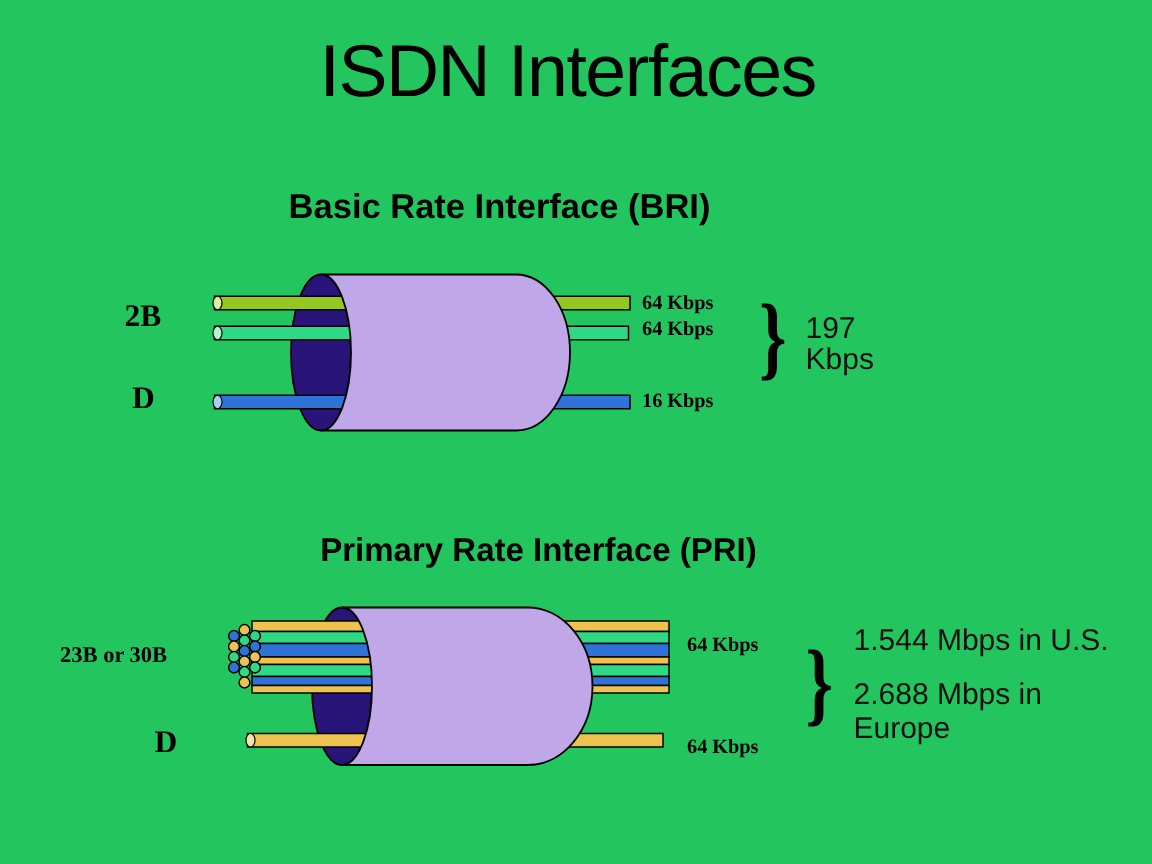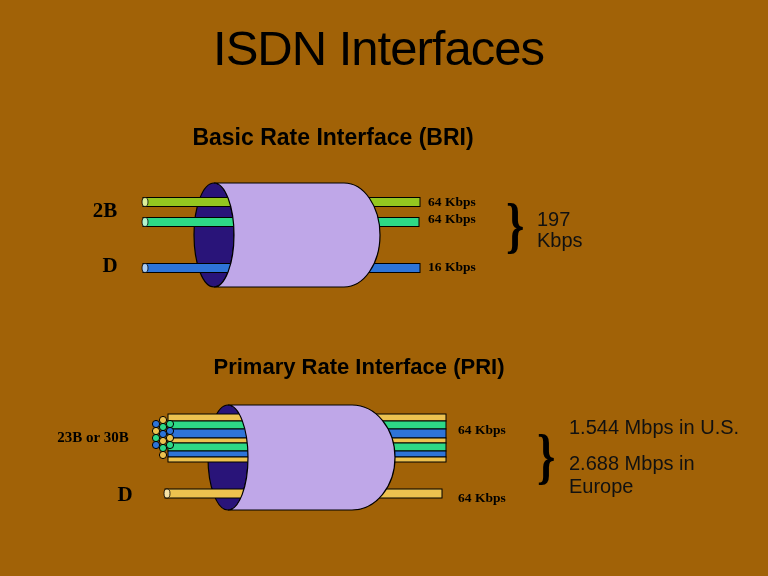--- a/index.html
+++ b/index.html
@@ -1,22 +1,22 @@
 <!DOCTYPE html>
 <html><head>
 <meta charset="utf-8">
 <style>
   html,body{margin:0;padding:0;background:#fff;}
-  .page{position:relative;width:768px;height:576px;background:#a16207;overflow:hidden;font-family:"Liberation Sans",sans-serif;color:#000;}
+  .page{position:relative;width:768px;height:576px;background:#22c55e;overflow:hidden;font-family:"Liberation Sans",sans-serif;color:#000;}
   .abs{position:absolute;}
   .title{top:22px;left:0;width:757px;text-align:center;font-size:49px;line-height:1.1;letter-spacing:-1px;}
   .heading{font-size:23px;font-weight:bold;text-align:center;}
   .bri-heading{top:124px;left:133px;width:400px;}
   .pri-heading{top:354px;left:159px;width:400px;font-size:22px;}
-  .serif-label{font-family:"Liberation Serif",serif;font-weight:bold;font-size:21px;text-align:center;}
+  .serif-label{font-family:"Liberation Serif",serif;font-weight:bold;font-size:21px;text-align:left;}
   .rate{font-family:"Liberation Serif",serif;font-weight:bold;font-size:13.5px;white-space:nowrap;}
   .note{font-size:20px;line-height:23px;color:#111;}
   .brace{font-family:"Liberation Serif",serif;font-weight:bold;font-size:62px;line-height:56px;transform:scaleX(0.75);transform-origin:left center;}
 </style>
 </head>
 <body>
 
 <div class="page">
 
   <svg class="abs" style="top:0;left:0" width="768" height="576" viewBox="0 0 768 576">

